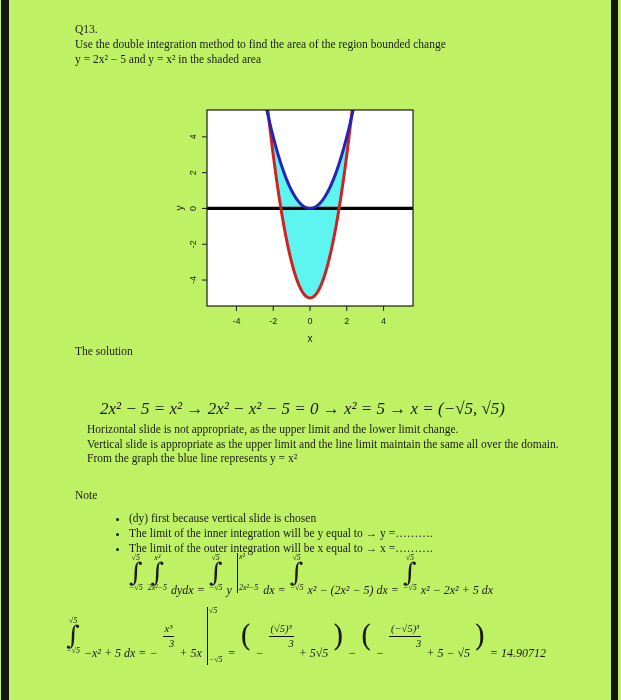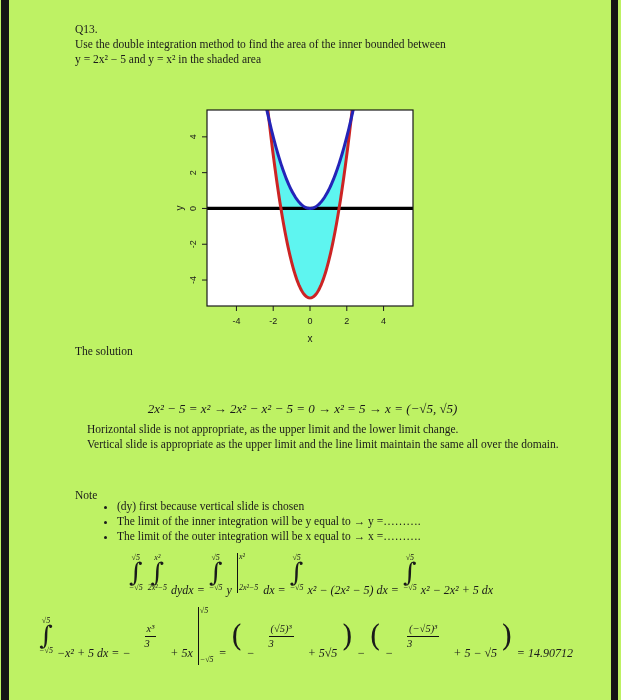--- a/index.html
+++ b/index.html
@@ -7,53 +7,53 @@
         font-family:"Liberation Serif",serif;color:#1a1a1a;}
   .edge{position:absolute;top:0;height:700px;background:#151515;}
   .edge.left{left:1px;width:8px;}
   .edge.right{right:3px;width:7px;}
   .blk{position:absolute;left:75px;font-size:11.5px;line-height:15px;}
   .wide{left:0;width:621px;}
   .problem{top:22px;}
   .chart{position:absolute;left:150px;top:86px;}
   .sol-heading{top:344px;}
   .sol-intro{top:382px;}
-  .equation{top:401px;left:0;width:605px;text-align:center;font-style:italic;font-size:13px;}
+  .equation{top:401px;left:0;width:605px;text-align:center;font-style:italic;font-size:17px;}
   .paras{top:422px;line-height:14.6px;margin-left:12px;}
   .note-heading{top:488px;}
   .bullets{top:499px;left:75px;}
-  .bullets ul{margin:0;padding-left:42px;font-family:Liberation Serif, serif;}
+  .bullets ul{margin:12px;padding-left:42px;font-family:Liberation Serif, serif;}
   .bullets li{font-size:11.5px;line-height:14.8px;}
   .mrow{position:absolute;left:0;width:621px;display:flex;align-items:center;justify-content:center;
         gap:3px;font-size:12px;font-style:italic;}
   .mrow1{top:546px;height:54px;}
   .mrow2{top:604px;height:64px;padding-right:10px;box-sizing:border-box;}
   .mtok{white-space:pre;margin-top:35px;}
   .istk{display:flex;flex-direction:column;align-items:center;line-height:1;margin:0 1px;}
   .ilim{font-size:8px;font-style:italic;line-height:1.1;white-space:pre;}
   .isym{font-size:26px;font-family:"DejaVu Serif",serif;font-style:normal;line-height:.9;margin:-1px 0;}
   .ebar{display:flex;align-items:stretch;margin:0 2px;}
   .ebar .bline{width:0;border-left:1.5px solid #111;}
   .ebar .blims{display:flex;flex-direction:column;justify-content:space-between;font-size:8px;
                font-style:italic;margin-left:1px;line-height:1.1;white-space:pre;}
   .h40{height:40px;} .h58{height:58px;}
-  .frac{display:inline-flex;flex-direction:column;align-items:flex-start;font-size:10.5px;margin:0 11px;line-height:1.25;}
+  .frac{display:inline-flex;flex-direction:column;align-items:flex-end;font-size:10.5px;margin:0 2px;line-height:1.25;}
   .frac .fnum{border-bottom:1px solid #111;padding:0 2px;white-space:pre;}
   .bigp{font-size:30px;font-family:"DejaVu Serif",serif;font-style:normal;line-height:1;margin:0 1px;}
 </style>
 </head>
 <body>
 
 <div class="page">
   <div class="edge left"></div>
   <div class="edge right"></div>
 
   <div class="blk problem">
     <div>Q13.</div>
-    <div>Use the double integration method to find the area of the inner bounded between</div>
+    <div>Use the double integration method to find the area of the region bounded change</div>
     <div>y = 2x² − 5 and y = x² in the shaded area</div>
   </div>
 
   <svg id="chart" class="chart" width="320" height="266" viewBox="0 0 320 266">
       <defs>
         <clipPath id="plotclip">
           <rect x="57" y="24" width="206" height="196"></rect>
         </clipPath>
       </defs>
       <rect x="57" y="24" width="206" height="196" fill="#ffffff"></rect>
@@ -85,20 +85,21 @@
       <text x="160" y="256" text-anchor="middle" font-size="10" font-family="Liberation Sans, sans-serif" fill="#1a1a1a">x</text>
       <text x="33" y="122" text-anchor="middle" font-size="10" font-family="Liberation Sans, sans-serif" fill="#1a1a1a" transform="rotate(-90 33 122)">y</text>
     </svg>
 
   <div class="blk sol-heading">The solution</div>
   <div class="blk equation wide">2x² − 5 = x² → 2x² − x² − 5 = 0 → x² = 5 → x = (−√5, √5)</div>
 
   <div class="blk paras">
     <div>Horizontal slide is not appropriate, as the upper limit and the lower limit change.</div>
     <div>Vertical slide is appropriate as the upper limit and the line limit maintain the same all over the domain.</div>
+    <div>From the graph the blue line represents y = x²</div>
   </div>
 
   <div class="blk note-heading">Note</div>
 
   <div class="blk bullets">
     <ul>
       <li>(dy) first because vertical slide is chosen</li>
       <li>The limit of the inner integration will be y equal to → y =……….</li>
       <li>The limit of the outer integration will be x equal to → x =……….</li>
     </ul>

